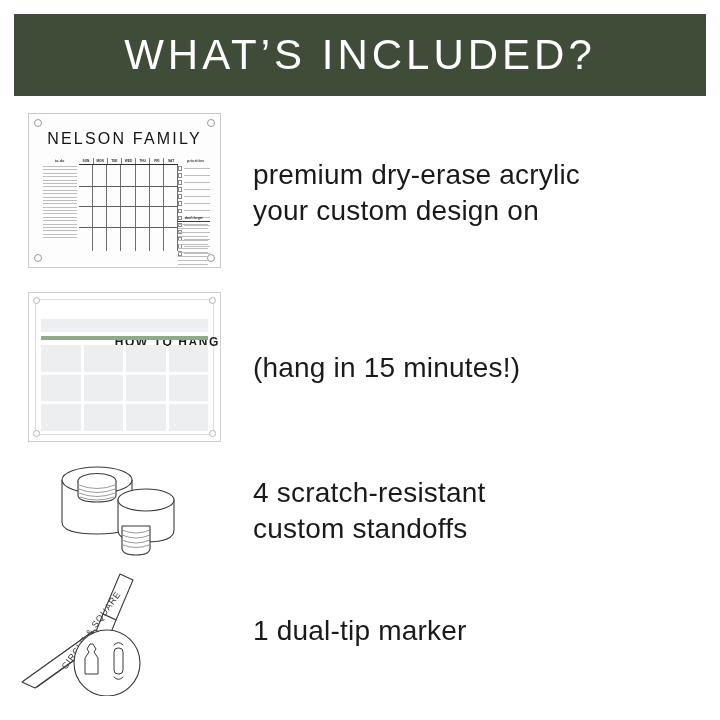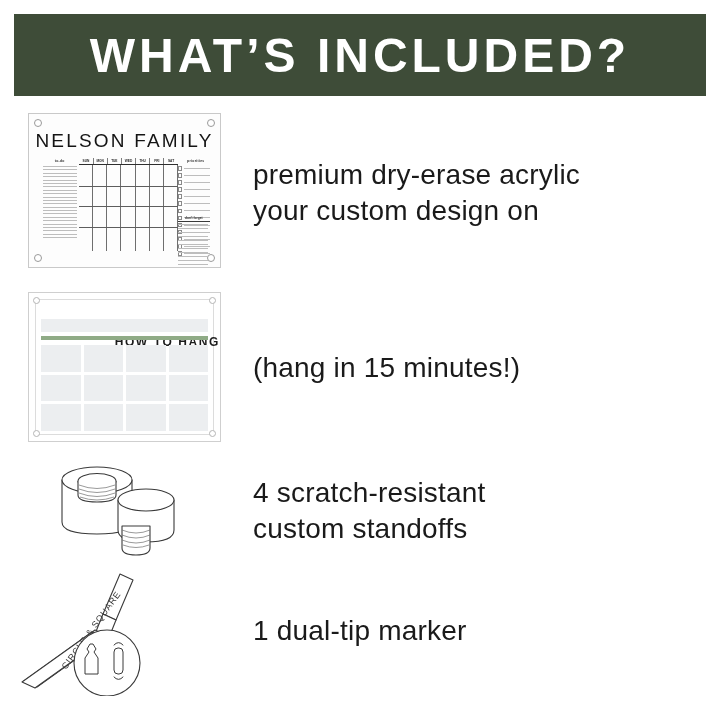--- a/index.html
+++ b/index.html
@@ -24,22 +24,22 @@
     width: 692px;
     height: 82px;
     background: #3e4c38;
     display: flex;
     align-items: center;
     justify-content: center;
   }
   .banner-title {
     color: #ffffff;
     font-family: "Liberation Sans", sans-serif;
-    font-size: 48px;
-    font-weight: 700;
+    font-size: 42px;
+    font-weight: 400;
     letter-spacing: 4px;
     white-space: nowrap;
   }
 
   
   .row {
     position: absolute;
     display: flex;
     align-items: center;
   }
@@ -89,21 +89,21 @@
   .screw.tl { left: 5px;  top: 5px; }
   .screw.tr { right: 5px; top: 5px; }
   .screw.bl { left: 5px;  bottom: 5px; }
   .screw.br { right: 5px; bottom: 5px; }
 
   .board-title {
     position: absolute;
     left: 0; right: 0; top: 16px;
     text-align: center;
     font-family: "Liberation Sans", sans-serif;
-    font-size: 19px;
+    font-size: 16px;
     font-weight: 400;
     letter-spacing: 2.2px;
     color: #141414;
     white-space: nowrap;
   }
 
   .grid-area {
     position: absolute;
     left: 14px; right: 10px; top: 44px; bottom: 16px;
     display: flex;

